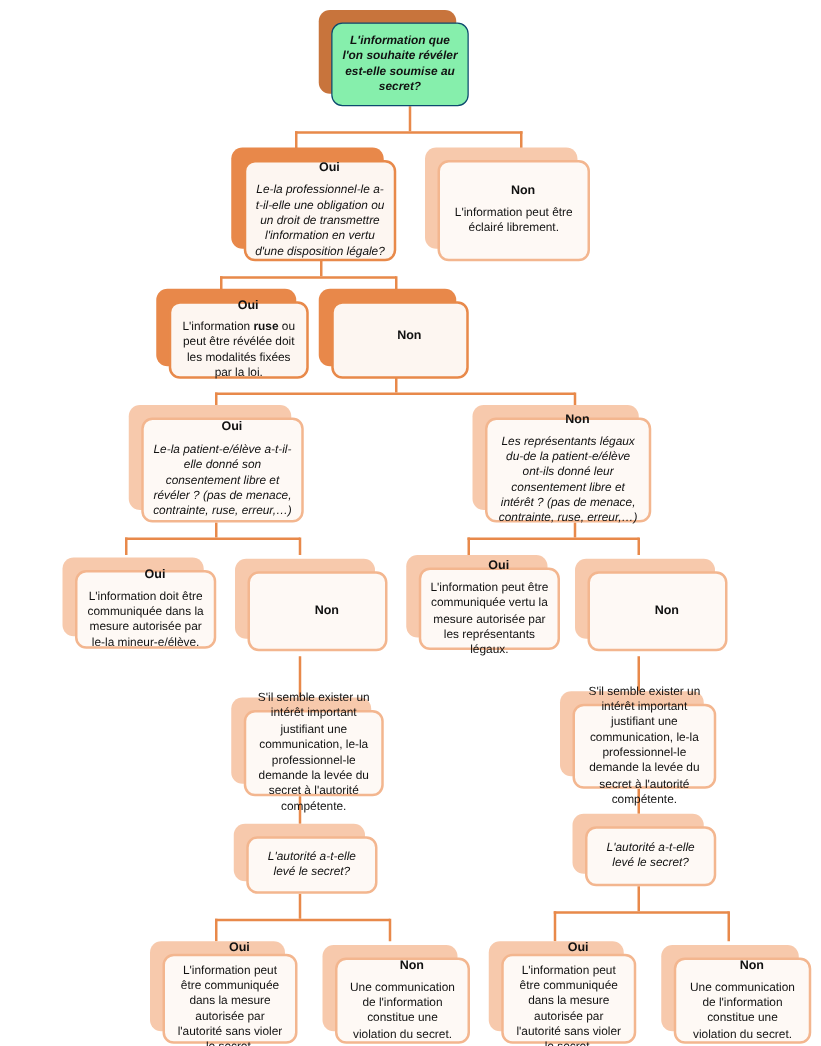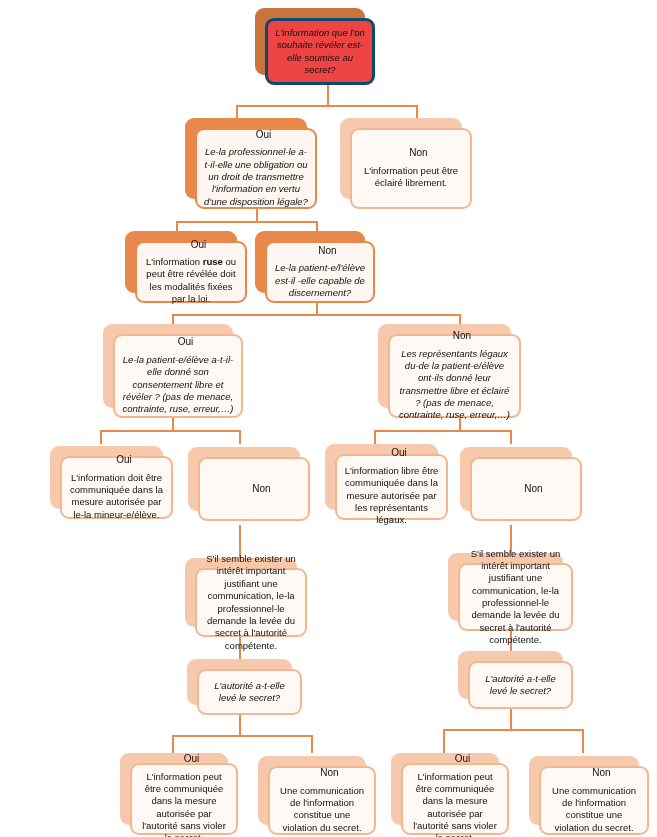--- a/index.html
+++ b/index.html
@@ -53,39 +53,40 @@
     flex-direction: column;
     align-items: center;
     justify-content: center;
     padding: 6px 7px;
     text-align: center;
   }
 
   
   .node.dark .shadow { background: #C8743C; }
   .node.dark .card {
-    border: 3px solid #0c4a6e;
-    background: #ef4444;
+    border: 1px solid #0c4a6e;
+    background: #86efac;
+    font-weight: bold;
   }
   
   .node.mid .shadow { background: #E8884A; }
   .node.mid .card {
     border: 2px solid #E8894A;
     background: #FDF6F1;
   }
   
   .node.light .shadow { background: #F7C9AC; }
   .node.light .card {
     border: 2px solid #F3B68F;
     background: #FEF9F5;
   }
 
   .hdr {
     font-size: 10px;
-    font-weight: normal;
+    font-weight: bold;
     color: #111111;
     line-height: 1.25;
     margin: 0 0 5px 0;
     padding-left: 15px;
   }
   .hdr.only { margin: 0; }
   .body {
     font-size: 9.5px;
     color: #111111;
     line-height: 1.3;
@@ -173,37 +174,36 @@
     <div class="card">
       <div class="hdr">Oui</div>
       <div class="body"><span>L'information </span><b>ruse</b><span> ou peut être révélée doit les modalités fixées par la loi.</span></div>
     </div>
   </div>
 
   <div class="node mid" style="left:255px; top:231px; width:110px; height:62px;">
     <div class="shadow"></div>
     <div class="card">
       <div class="hdr">Non</div>
-      <div class="body ital">Le-la patient-e/l'élève est-il -elle capable de discernement?</div>
     </div>
   </div>
 
   <div class="node light" style="left:103px; top:324px; width:130px; height:84px;">
     <div class="shadow"></div>
     <div class="card">
       <div class="hdr">Oui</div>
       <div class="body ital">Le-la patient-e/élève a-t-il-elle donné son consentement libre et révéler ? (pas de menace, contrainte, ruse, erreur,…)</div>
     </div>
   </div>
 
   <div class="node light" style="left:378px; top:324px; width:133px; height:84px;">
     <div class="shadow"></div>
     <div class="card">
       <div class="hdr">Non</div>
-      <div class="body ital">Les représentants légaux du-de la patient-e/élève ont-ils donné leur transmettre libre et éclairé ? (pas de menace, contrainte, ruse, erreur,…)</div>
+      <div class="body ital">Les représentants légaux du-de la patient-e/élève ont-ils donné leur consentement libre et intérêt ? (pas de menace, contrainte, ruse, erreur,…)</div>
     </div>
   </div>
 
   <div class="node light" style="left:50px; top:446px; width:113px; height:63px;">
     <div class="shadow"></div>
     <div class="card">
       <div class="hdr">Oui</div>
       <div class="body">L'information doit être communiquée dans la mesure autorisée par le-la mineur-e/élève.</div>
     </div>
   </div>
@@ -213,21 +213,21 @@
     <div class="card">
       <div class="hdr only">Non</div>
 
     </div>
   </div>
 
   <div class="node light" style="left:325px; top:444px; width:113px; height:66px;">
     <div class="shadow"></div>
     <div class="card">
       <div class="hdr">Oui</div>
-      <div class="body">L'information libre être communiquée dans la mesure autorisée par les représentants légaux.</div>
+      <div class="body">L'information peut être communiquée vertu la mesure autorisée par les représentants légaux.</div>
     </div>
   </div>
 
   <div class="node light" style="left:460px; top:447px; width:112px; height:64px;">
     <div class="shadow"></div>
     <div class="card">
       <div class="hdr only">Non</div>
 
     </div>
   </div>

